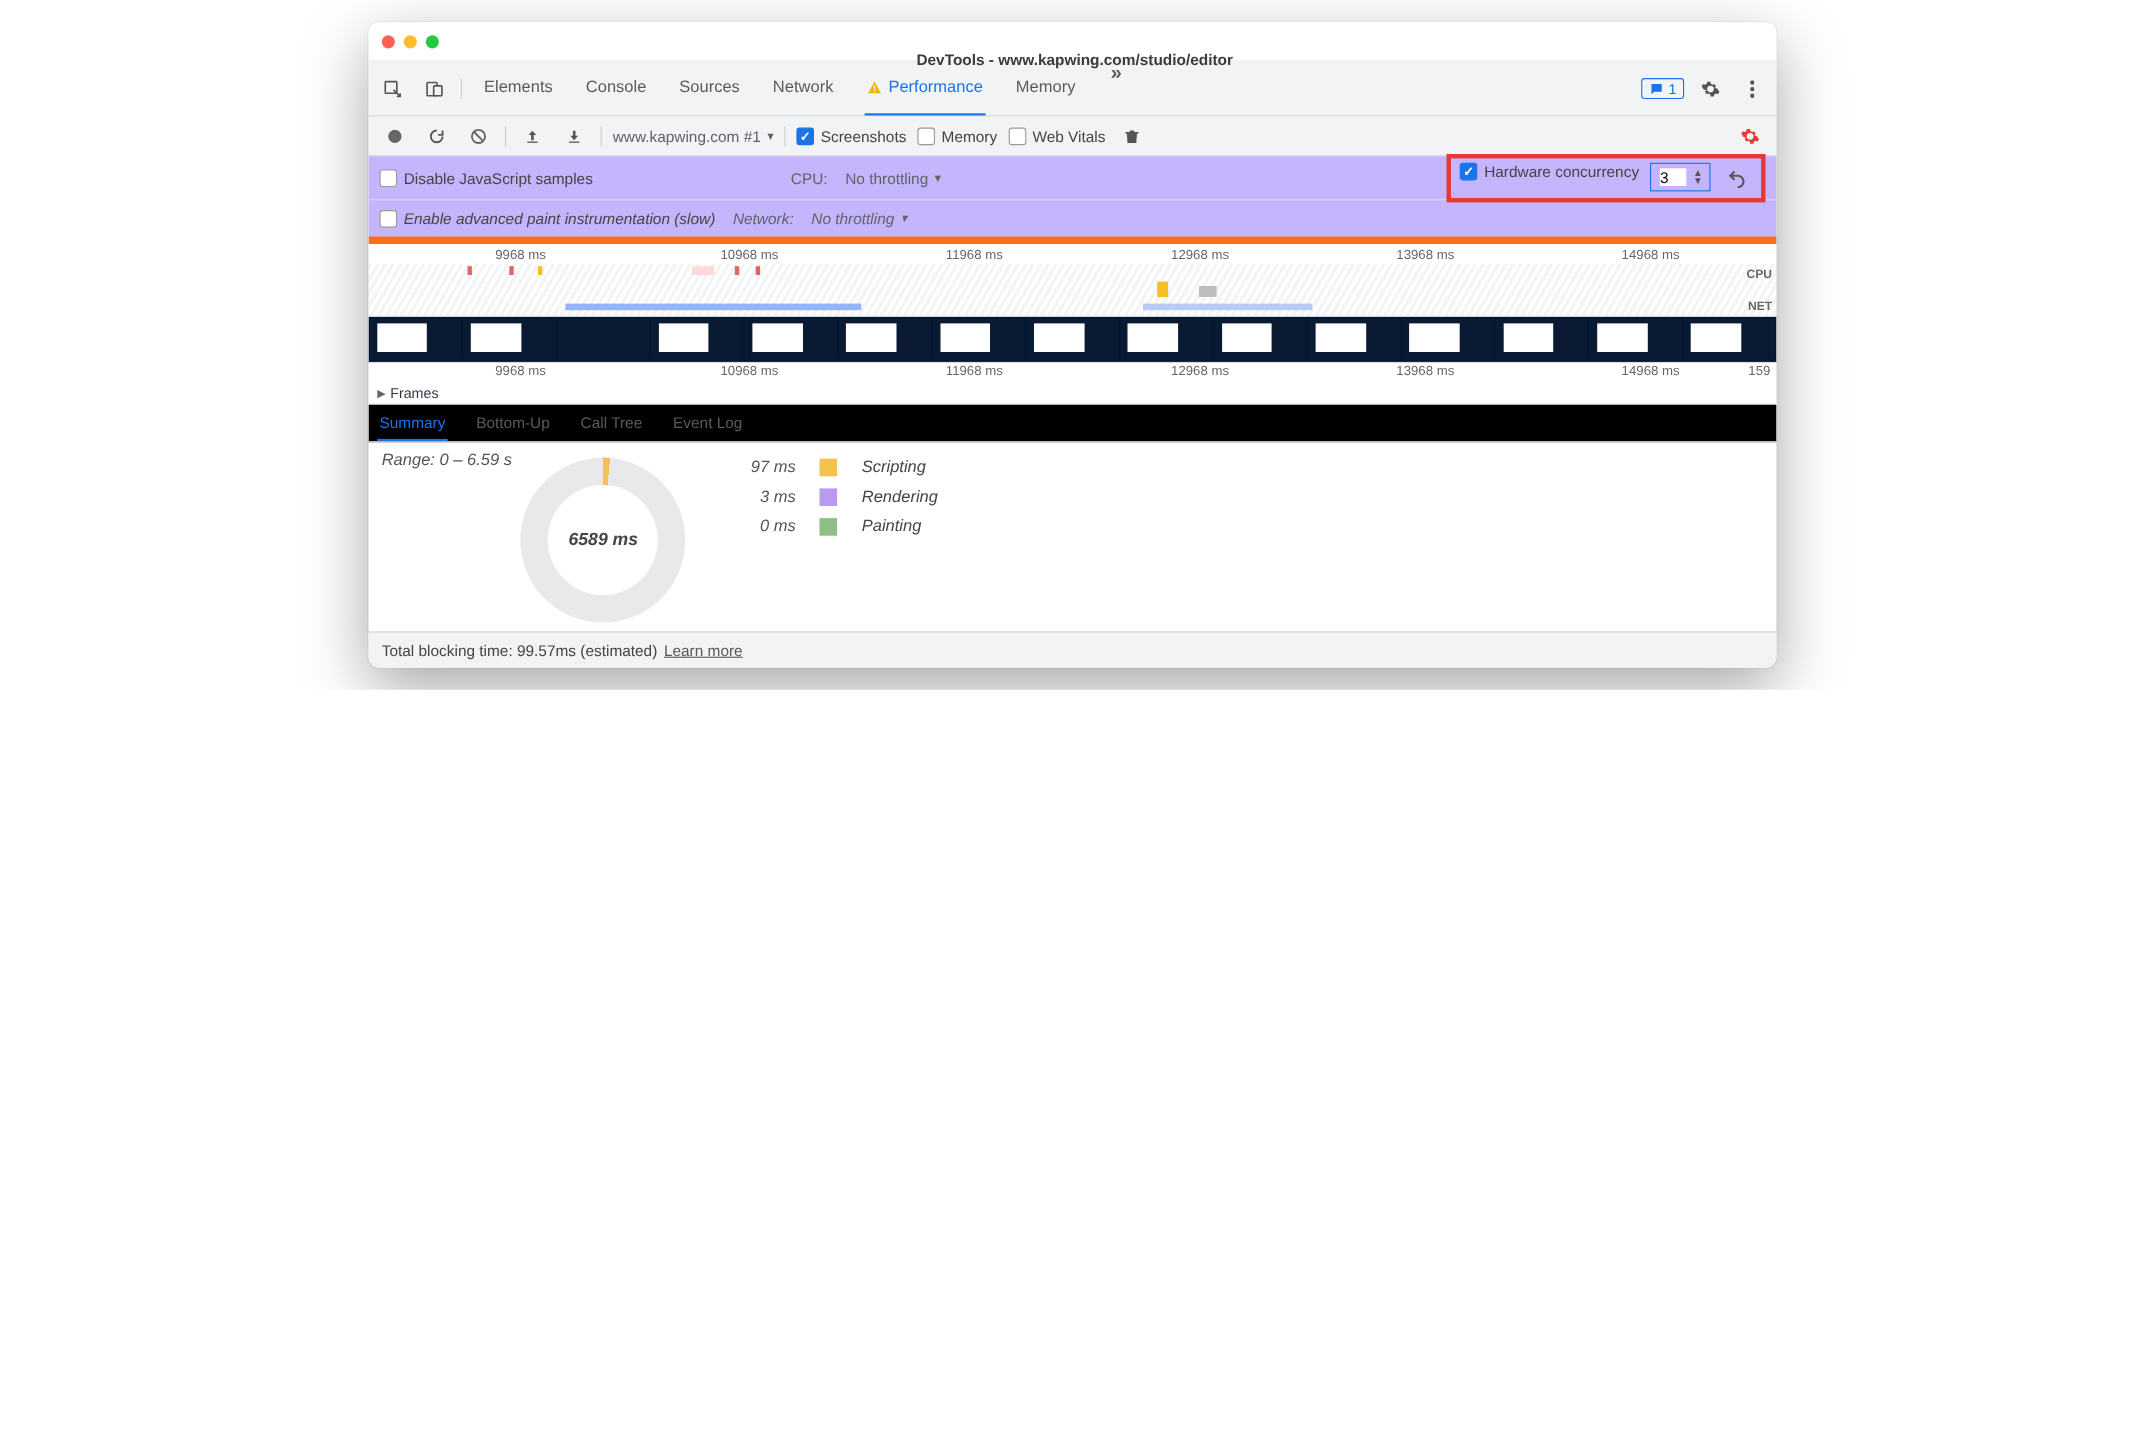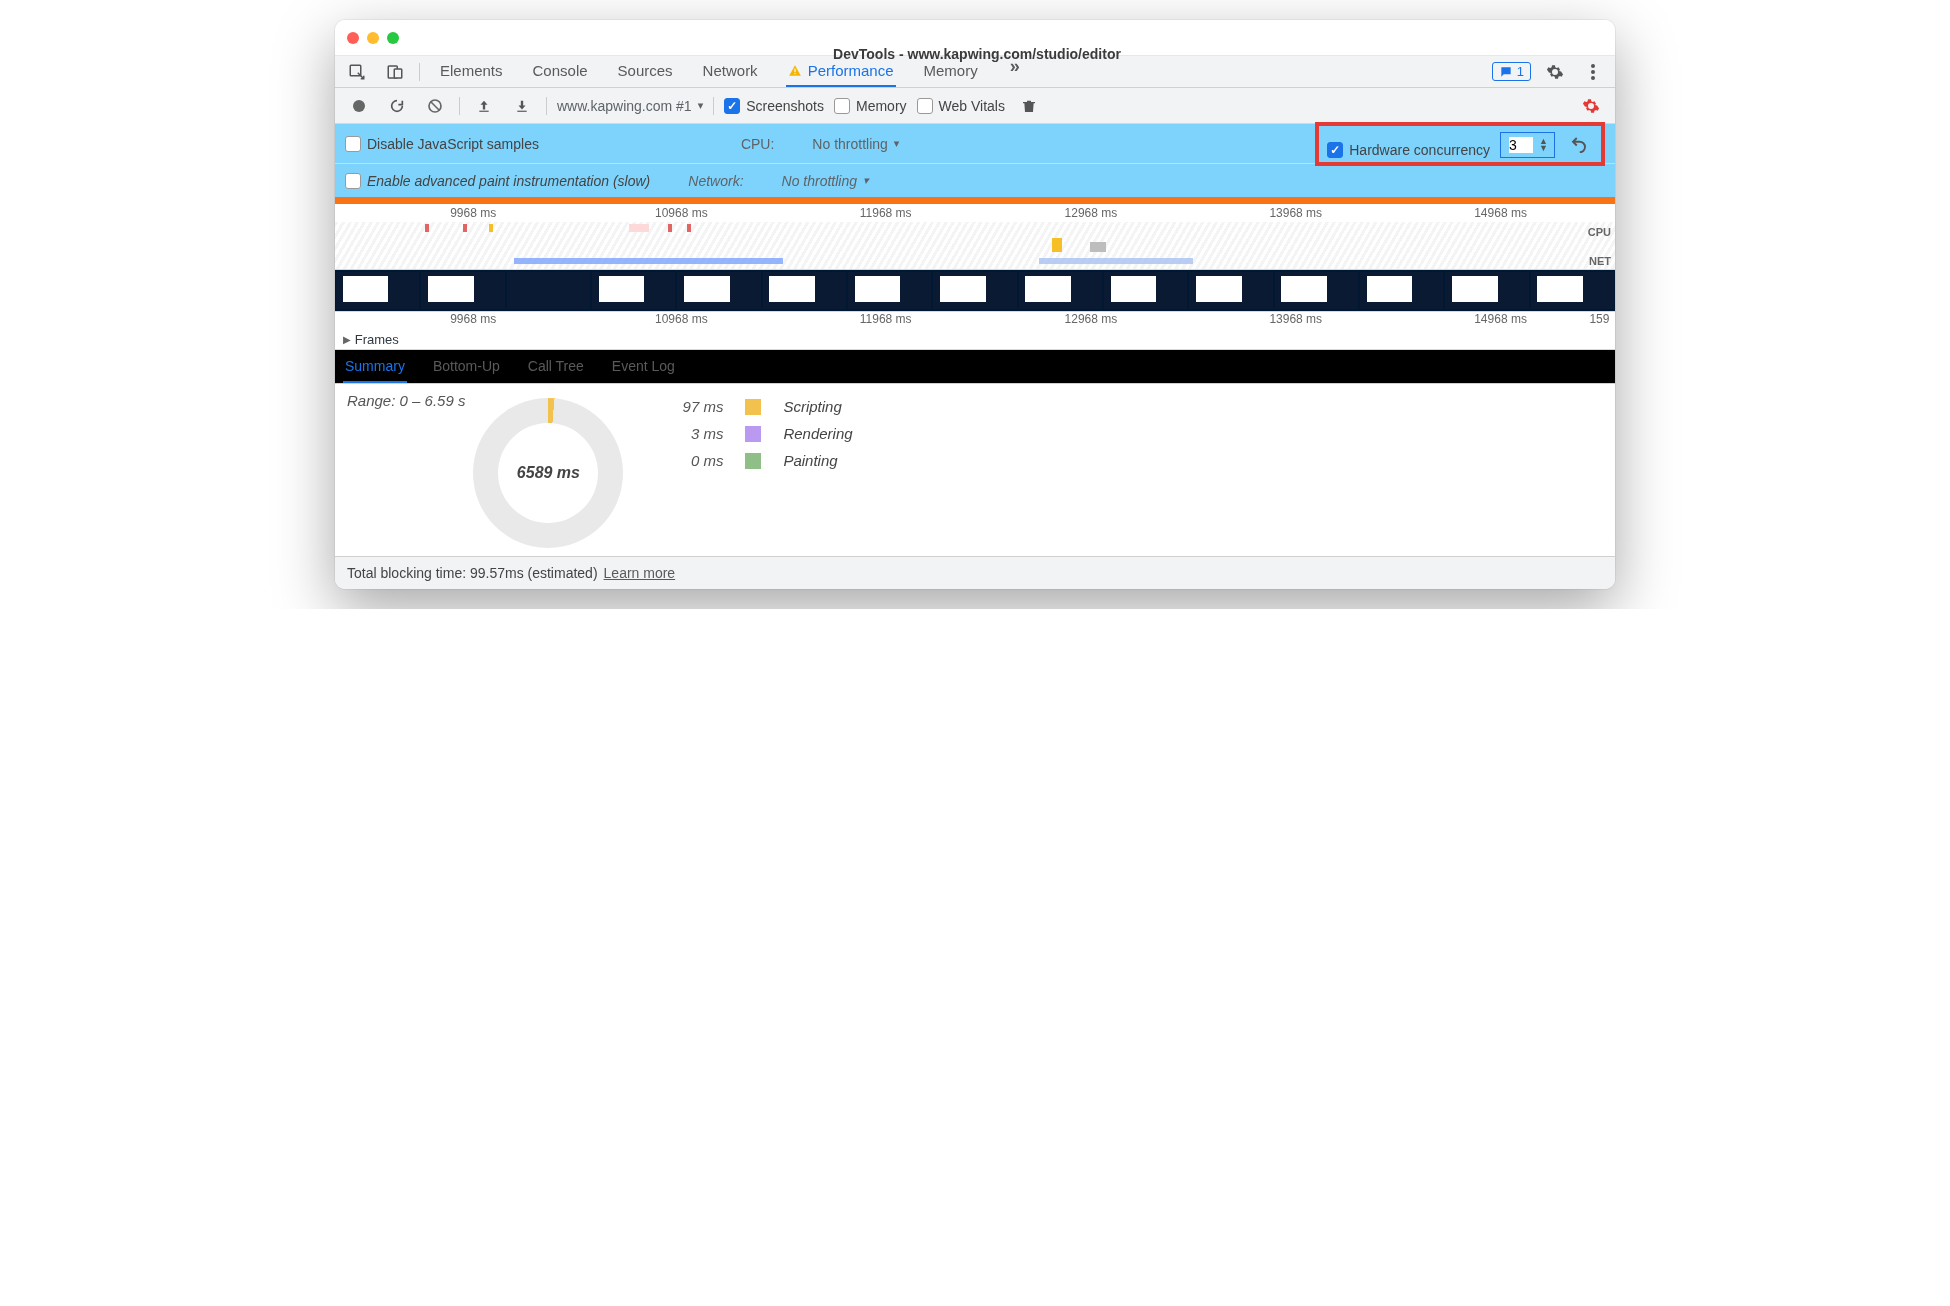--- a/index.html
+++ b/index.html
@@ -7,42 +7,42 @@
   .container { width: 1280px; margin: 20px auto; position: relative; }
   .window { background: #fff; border-radius: 10px; box-shadow: 0 20px 60px rgba(0,0,0,0.35), 0 0 0 1px rgba(0,0,0,.05); overflow: hidden; position: relative; }
   .titlebar { height: 36px; display:flex; align-items:center; padding: 0 12px; background:#fff; border-bottom:1px solid #e7e7e7; }
   .traffic { display:flex; gap:8px; }
   .tl { width:12px; height:12px; border-radius:50%; }
   .tl.red { background:#ff5f57; }
   .tl.yellow { background:#febc2e; }
   .tl.green { background:#28c840; }
   .title { flex:1; text-align:center; font-weight:600; font-size:14px; color:#3b3b3b;margin-top:32px; }
 
-  .tabbar { display:flex; align-items:center; height:32px; border-bottom:1px solid #d0d0d0; background:#f1f3f4; padding: 0 8px; gap:10px; }
+  .tabbar { display:flex; align-items:center; height:50px; border-bottom:1px solid #d0d0d0; background:#f1f3f4; padding: 0 8px; gap:10px; }
   .icon-btn { width:28px; height:28px; display:flex; align-items:center; justify-content:center; color:#555; cursor:pointer; border-radius:3px; }
   .tabs { display:flex; gap:26px; margin-left:8px; flex:1; align-items:stretch; height:100%; }
   .tab { display:flex; align-items:center; font-size:15px; color:#5a5a5a; border-bottom:2px solid transparent; padding:0 2px; gap:6px; cursor:pointer; }
   .tab.active { color:#1a73e8; border-bottom-color:#1a73e8; }
   .overflow-tabs { color:#5a5a5a; font-size:18px; font-weight:700; padding:0 4px; cursor:pointer; }
   .right-tools { display:flex; align-items:center; gap:10px; }
   .pill { display:flex; align-items:center; gap:4px; border:1px solid #1a73e8; color:#1a73e8; border-radius:3px; padding:1px 6px; font-size:13px; }
 
   .toolbar { display:flex; align-items:center; height:36px; border-bottom:1px solid #d8d8d8; padding:0 10px; gap:10px; background:#f1f3f4; font-size:14px; color:#444; }
   .vsep { width:1px; height:18px; background:#ccc; }
   .chk { display:flex; align-items:center; gap:6px; }
   .chkbox { width:16px; height:16px; border:1px solid #999; border-radius:3px; display:inline-flex; align-items:center; justify-content:center; background:#fff; cursor:pointer; }
   .chkbox.checked { background:#1a73e8; border-color:#1a73e8; }
   .chkbox.checked::after { content:"✓"; color:#fff; font-size:12px; font-weight:700; }
   .dropdown { color:#5f6368; display:flex; align-items:center; gap:6px; cursor:pointer; }
   .dropdown::after { content:"▾"; font-size:11px; }
 
-  .options-row { display:flex; align-items:center; height:40px; border-bottom:1px solid #d8d8d8; padding:0 10px; gap:38px; font-size:14px; color:#444; background:#7dd3fc; }
+  .options-row { display:flex; align-items:center; height:40px; border-bottom:1px solid #d8d8d8; padding:0 10px; gap:16px; font-size:14px; color:#444; background:#c4b5fd; }
   .options-row.second { border-bottom:7px solid #f97316;font-style:italic; }
   .lbl { color:#5f6368; }
-  .hw-box { border:4px solid #e53935; display:flex; align-items:flex-end; gap:10px; padding:4px 8px; margin-left:auto; }
+  .hw-box { border:4px solid #e53935; display:flex; align-items:flex-start; gap:10px; padding:4px 8px; margin-left:auto; }
   .numfield { border:1px solid #1a73e8; height:26px; display:flex; align-items:center; padding:0 6px 0 8px; gap:6px; }
   .numfield input { border:none; width:24px; font-size:14px; outline:none; }
   .spin { display:flex; flex-direction:column; line-height:7px; font-size:9px; color:#555; }
 
   .timeline-header { display:flex; padding:0 8px; font-size:12px; color:#666; background:#fff; position:relative; height:18px; border-bottom:none; }
   .timeline-header span { position:absolute; top:2px; }
   .overview { position:relative; height:48px; background: repeating-linear-gradient(120deg,#f4f4f4 0 3px,#fff 3px 6px); border-bottom:1px solid #d8d8d8;}
   .overview .cpu-label, .overview .net-label { position:absolute; right:4px; font-size:11px; font-weight:700; color:#666; }
   .overview .cpu-label { top:4px; } .overview .net-label { top:33px; }
   .ov-sel { position:absolute; top:36px; height:6px; background:#7aa4ff; opacity:.8; }

